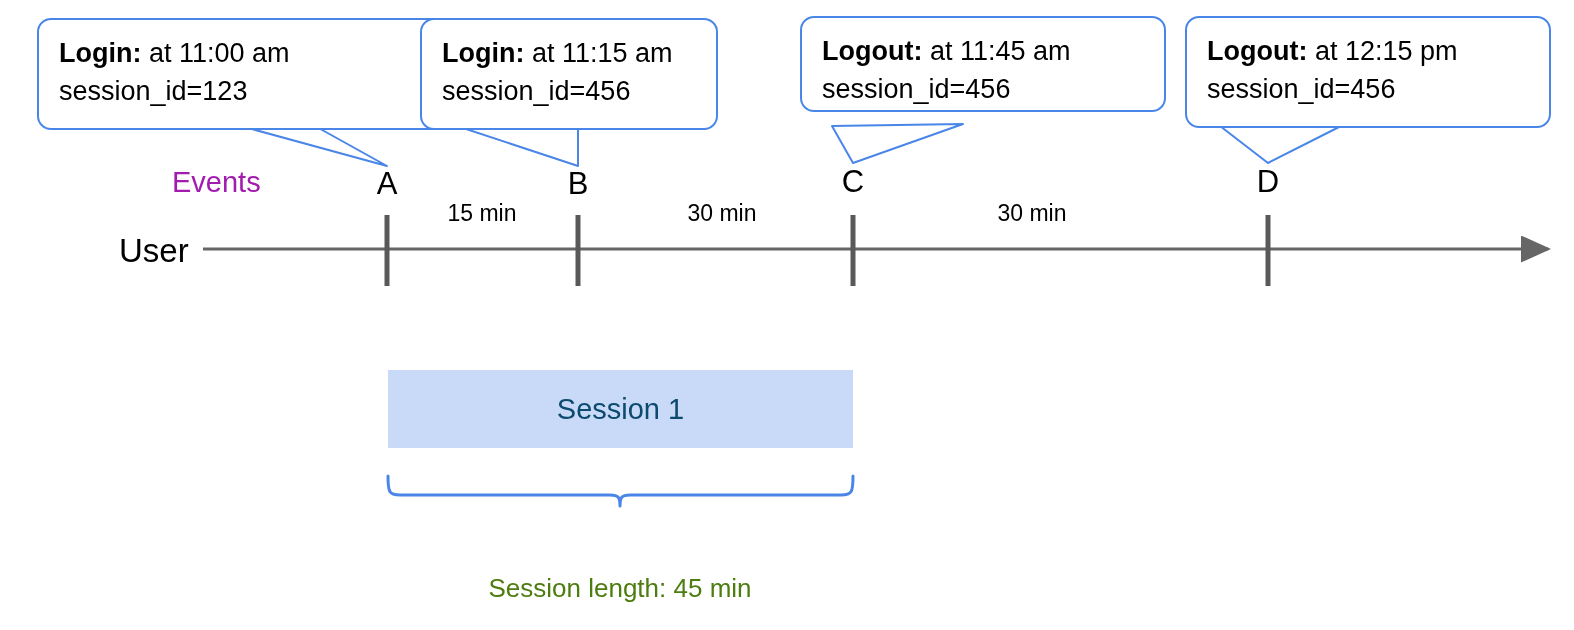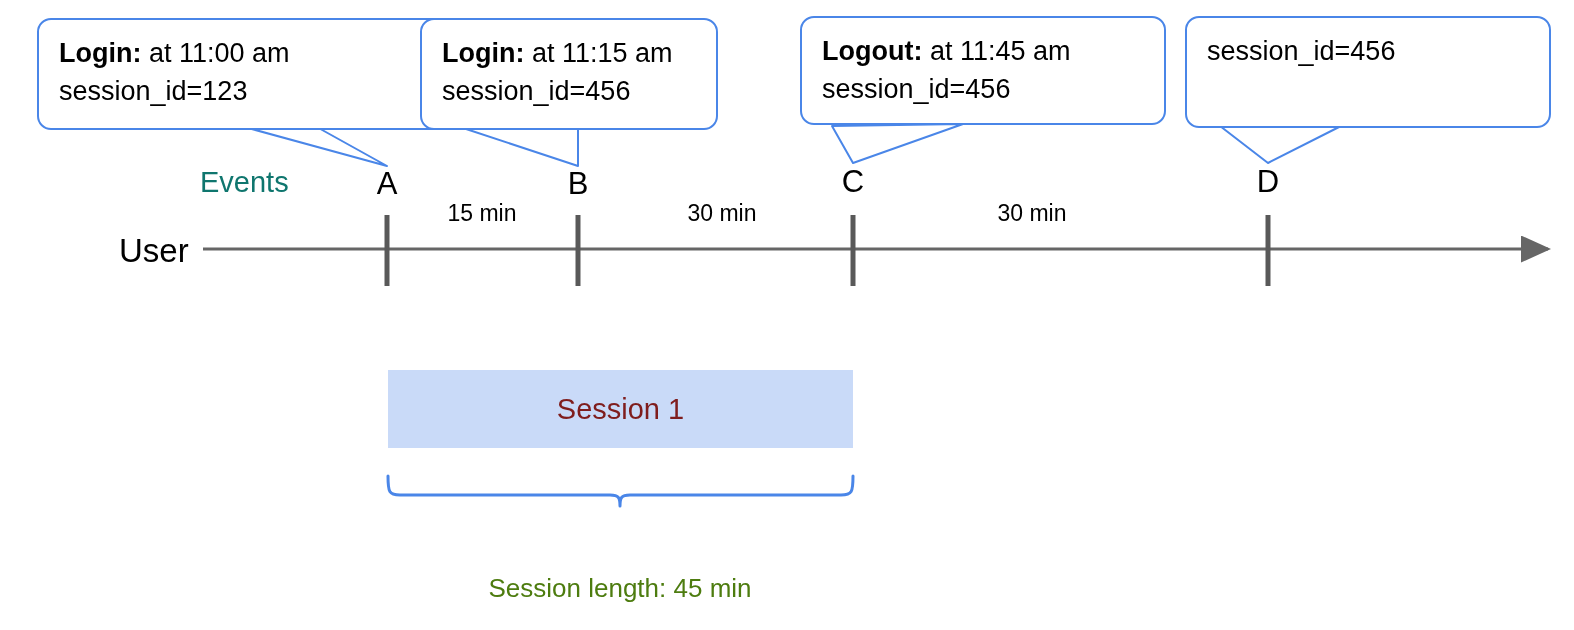--- a/index.html
+++ b/index.html
@@ -41,23 +41,22 @@
 
   .axis-label {
     position: absolute;
     font-size: 33px;
     color: #000000;
     white-space: nowrap;
   }
   .events-label {
     position: absolute;
     font-size: 29px;
-    color: #0f766e;
+    color: #a21caf;
     white-space: nowrap;
-    margin-left: 28px;
   }
   .tick-letter {
     position: absolute;
     font-size: 31px;
     color: #000000;
     text-align: center;
     white-space: nowrap;
     transform: translateX(-50%);
   }
   .interval-label {
@@ -68,21 +67,21 @@
     white-space: nowrap;
     transform: translateX(-50%);
   }
   .session-box {
     position: absolute;
     background: #c9daf8;
     display: flex;
     align-items: center;
     justify-content: center;
     font-size: 29px;
-    color: #7f1d1d;
+    color: #0c4a6e;
   }
   .session-length {
     position: absolute;
     font-size: 26px;
     color: #4d7c0f;
     text-align: center;
     white-space: nowrap;
     transform: translateX(-50%);
   }
 </style>
@@ -111,29 +110,33 @@
   </div>
 
   <div class="callout-box" style="left:420px; top:18px; width:298px; height:112px;">
     <div class="callout-line">
       <b>Login:</b>
       <span>at 11:15 am</span>
     </div>
     <div class="callout-line">session_id=456</div>
   </div>
 
-  <div class="callout-box" style="left:800px; top:16px; width:366px; height:109px;">
+  <div class="callout-box" style="left:800px; top:16px; width:366px; height:96px;">
     <div class="callout-line">
       <b>Logout:</b>
       <span>at 11:45 am</span>
     </div>
     <div class="callout-line">session_id=456</div>
   </div>
 
   <div class="callout-box" style="left:1185px; top:16px; width:366px; height:112px;">
+    <div class="callout-line">
+      <b>Logout:</b>
+      <span>at 12:15 pm</span>
+    </div>
     <div class="callout-line">session_id=456</div>
   </div>
 
   <div class="events-label" style="left:172px; top:166px;">Events</div>
   <div class="axis-label" style="left:92px; top:232px;margin-left:27px;">User</div>
 
   <div class="tick-letter" style="left:387px; top:166px;">A</div>
   <div class="tick-letter" style="left:578px; top:166px;">B</div>
   <div class="tick-letter" style="left:853px; top:164px;">C</div>
   <div class="tick-letter" style="left:1268px; top:164px;">D</div>

